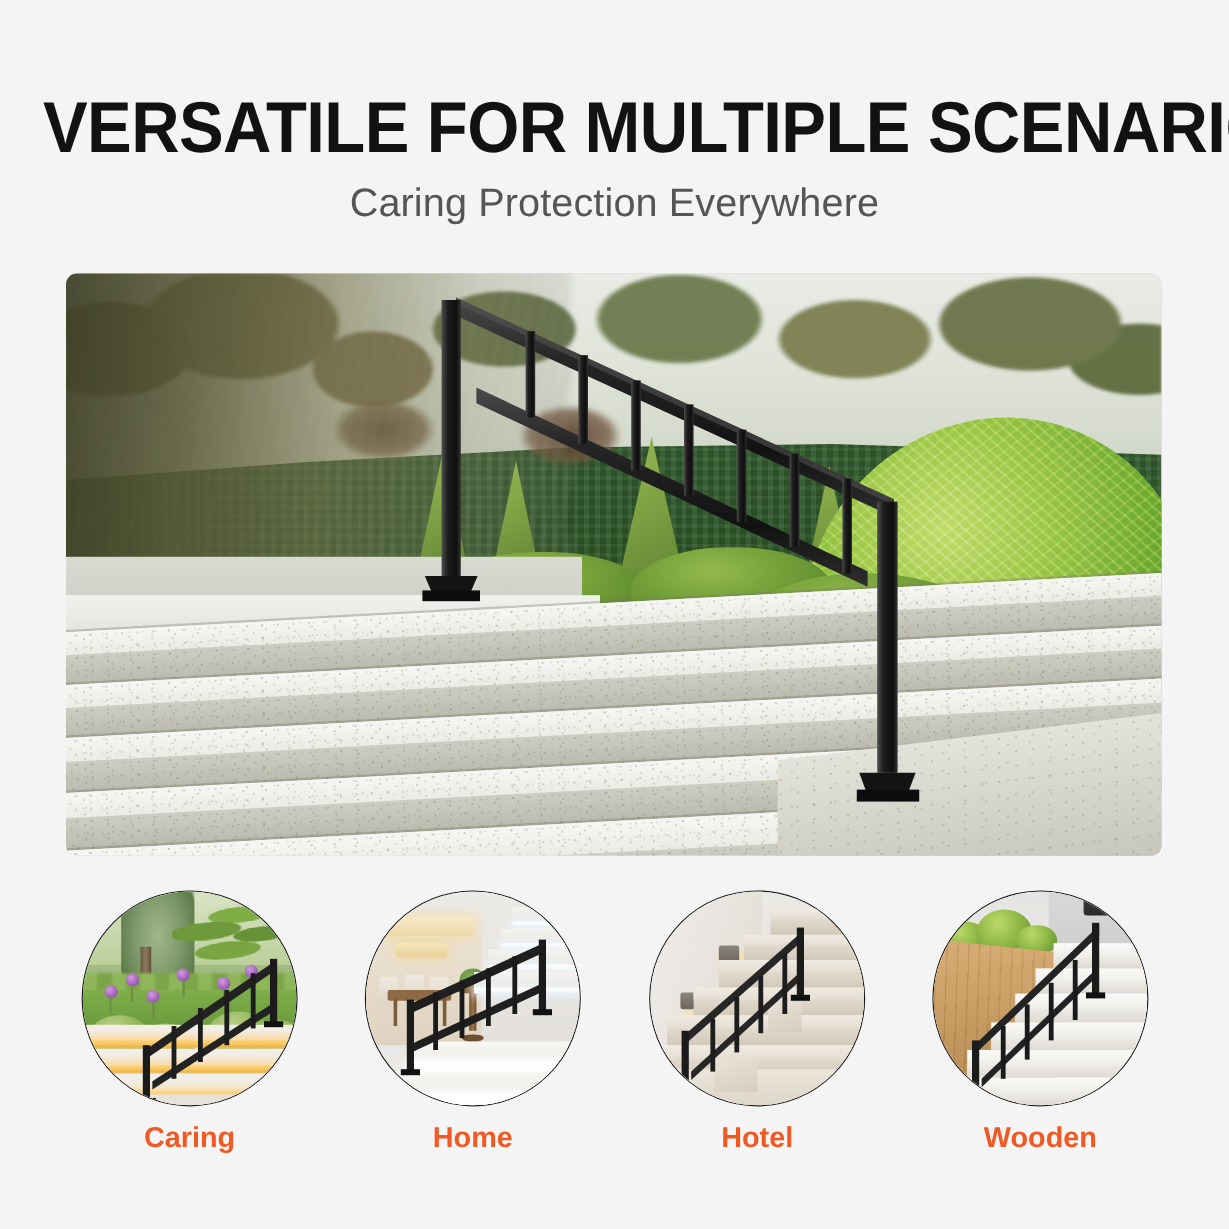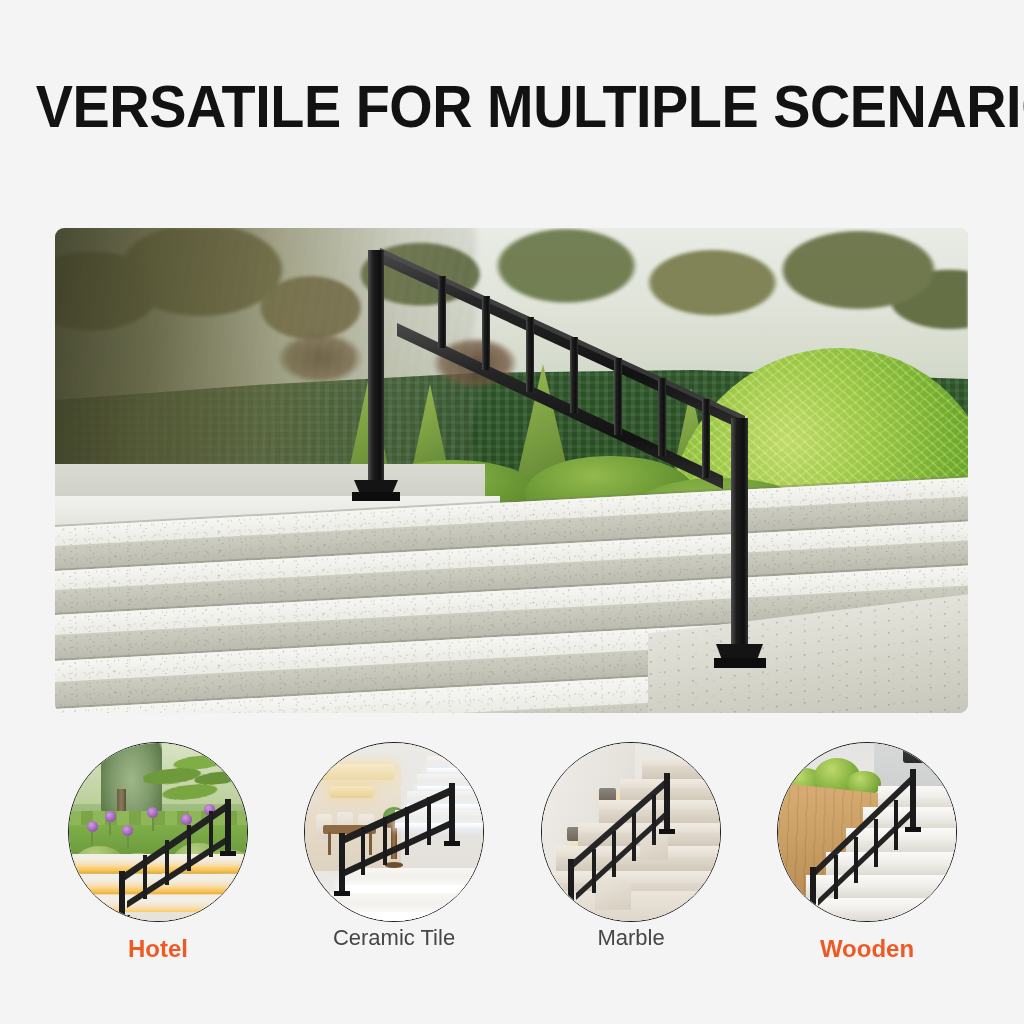--- a/index.html
+++ b/index.html
@@ -354,20 +354,21 @@
   
   .rail-svg { position:absolute; inset:0; width:100%; height:100%; }
 </style>
 </head>
 <body>
 
 <div class="page">
 
   <div class="header">
     <h1 class="headline">VERSATILE FOR MULTIPLE SCENARIOS</h1>
+    <p class="subhead">Caring Protection Everywhere</p>
   </div>
 
   <div class="hero">
 
     <div class="sky"></div>
     <div class="canopy"></div>
     <div class="hedgewall"></div>
     <div class="hedgetex"></div>
 
     <div class="maple" style="left:150px;top:30px;width:230px;height:200px;"></div>
@@ -526,21 +527,21 @@
             <rect x="96" y="97" width="4" height="45" fill="#1d1d1d"></rect>
             <rect x="118" y="82" width="4" height="46" fill="#1d1d1d"></rect>
             <rect x="140" y="68" width="4" height="46" fill="#1d1d1d"></rect>
             <rect x="50" y="128" width="6" height="48" fill="#1b1b1b"></rect>
             <rect x="156" y="56" width="6" height="56" fill="#1b1b1b"></rect>
             <rect x="45" y="172" width="16" height="5" fill="#111"></rect>
             <rect x="151" y="108" width="16" height="5" fill="#111"></rect>
           </svg>
         </div>
       </div>
-      <p class="cap">Hotel</p>
+      <p class="cap">Caring</p>
     </div>
 
     <div class="thumb" style="left:298px;">
       <div class="circle">
         <div class="sc-home">
           <div class="wall"></div>
           <div class="room"></div>
           <div class="coffer"></div>
           <div class="pendant"></div>
           <div class="chair" style="left:6%;top:40%;"></div>
@@ -582,21 +583,21 @@
             <rect x="78" y="74" width="4" height="48" fill="#1a1a1a"></rect>
             <rect x="100" y="64" width="4" height="48" fill="#1a1a1a"></rect>
             <rect x="122" y="54" width="4" height="48" fill="#1a1a1a"></rect>
             <rect x="34" y="90" width="6" height="62" fill="#1b1b1b"></rect>
             <rect x="144" y="40" width="6" height="62" fill="#1b1b1b"></rect>
             <rect x="29" y="148" width="16" height="5" fill="#111"></rect>
             <rect x="139" y="98" width="16" height="5" fill="#111"></rect>
           </svg>
         </div>
       </div>
-      <p class="sub">Ceramic Tile</p>
+      <p class="cap">Home</p>
     </div>
 
     <div class="thumb" style="left:535px;">
       <div class="circle">
         <div class="sc-hotel">
           <div class="wall3"></div>
           <div class="glow" style="left:12%;top:50%;"></div>
           <div class="glow" style="left:30%;top:28%;"></div>
           <div class="sconce" style="left:14%;top:47%;"></div>
           <div class="sconce" style="left:32%;top:25%;"></div>
@@ -628,21 +629,21 @@
             <rect x="70" y="88" width="4" height="46" fill="#1d1d1d"></rect>
             <rect x="90" y="70" width="4" height="48" fill="#1d1d1d"></rect>
             <rect x="110" y="52" width="4" height="50" fill="#1d1d1d"></rect>
             <rect x="26" y="116" width="6" height="58" fill="#1b1b1b"></rect>
             <rect x="122" y="30" width="6" height="60" fill="#1b1b1b"></rect>
             <rect x="21" y="170" width="16" height="5" fill="#111"></rect>
             <rect x="117" y="86" width="16" height="5" fill="#111"></rect>
           </svg>
         </div>
       </div>
-      <p class="sub">Marble</p>
+      <p class="cap">Hotel</p>
     </div>
 
     <div class="thumb" style="left:771px;">
       <div class="circle">
         <div class="sc-porch">
           <div class="bg4"></div>
           <div class="car"></div>
           <div class="bushbox">
             <div class="pb" style="left:0%;top:28%;width:44%;height:72%;"></div>
             <div class="pb" style="left:32%;top:2%;width:52%;height:96%;"></div>

